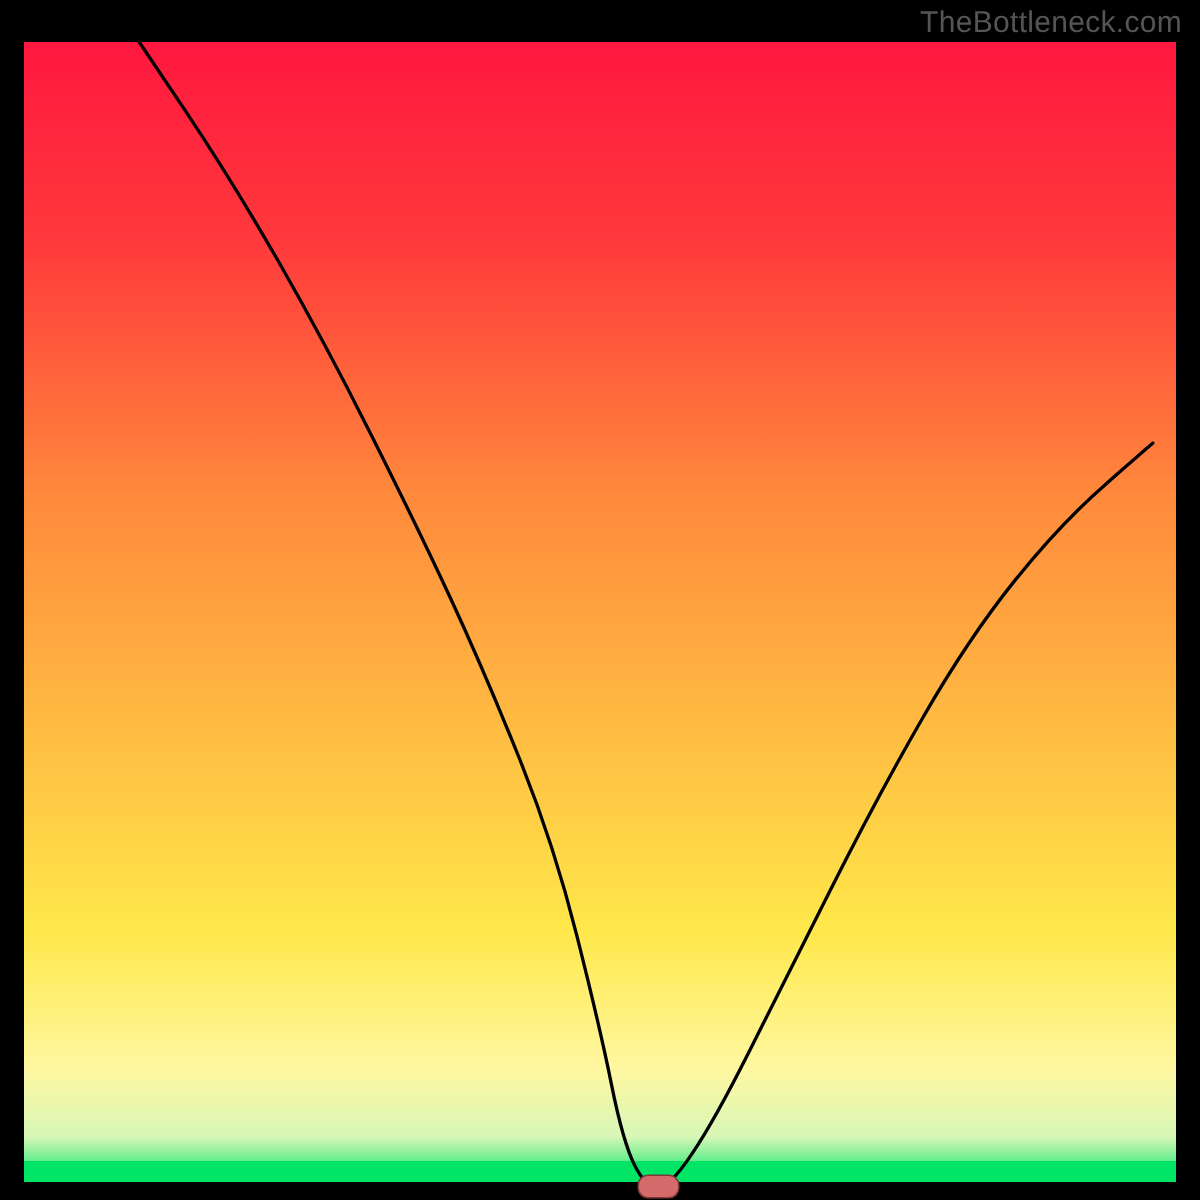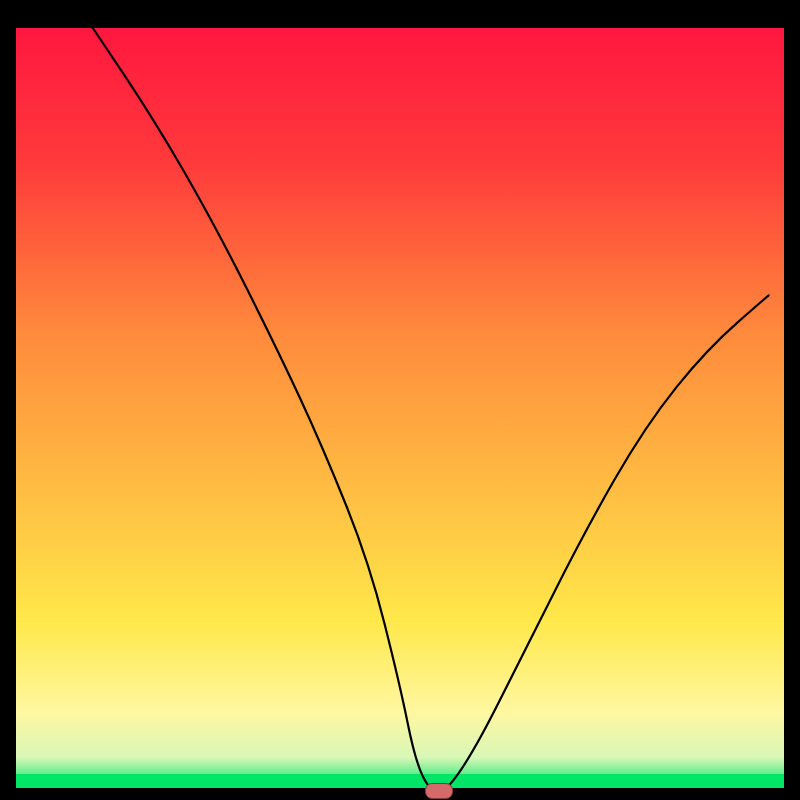--- a/index.html
+++ b/index.html
@@ -40,20 +40,21 @@
     background: #d56a6a;
     border: 1px solid #803838;
     z-index: 4;
   }
 </style>
 </head>
 <body>
 
 <div class="frame">
 
+  <div class="watermark">TheBottleneck.com</div>
 
   <svg viewBox="0 0 800 800">
     <defs>
       <linearGradient id="heat" x1="0" y1="0" x2="0" y2="1">
         <stop offset="0%" stop-color="#ff173f"></stop>
         <stop offset="18%" stop-color="#ff3b3b"></stop>
         <stop offset="40%" stop-color="#ff8a3c"></stop>
         <stop offset="62%" stop-color="#ffc043"></stop>
         <stop offset="78%" stop-color="#ffe84a"></stop>
         <stop offset="90%" stop-color="#fff7a0"></stop>

